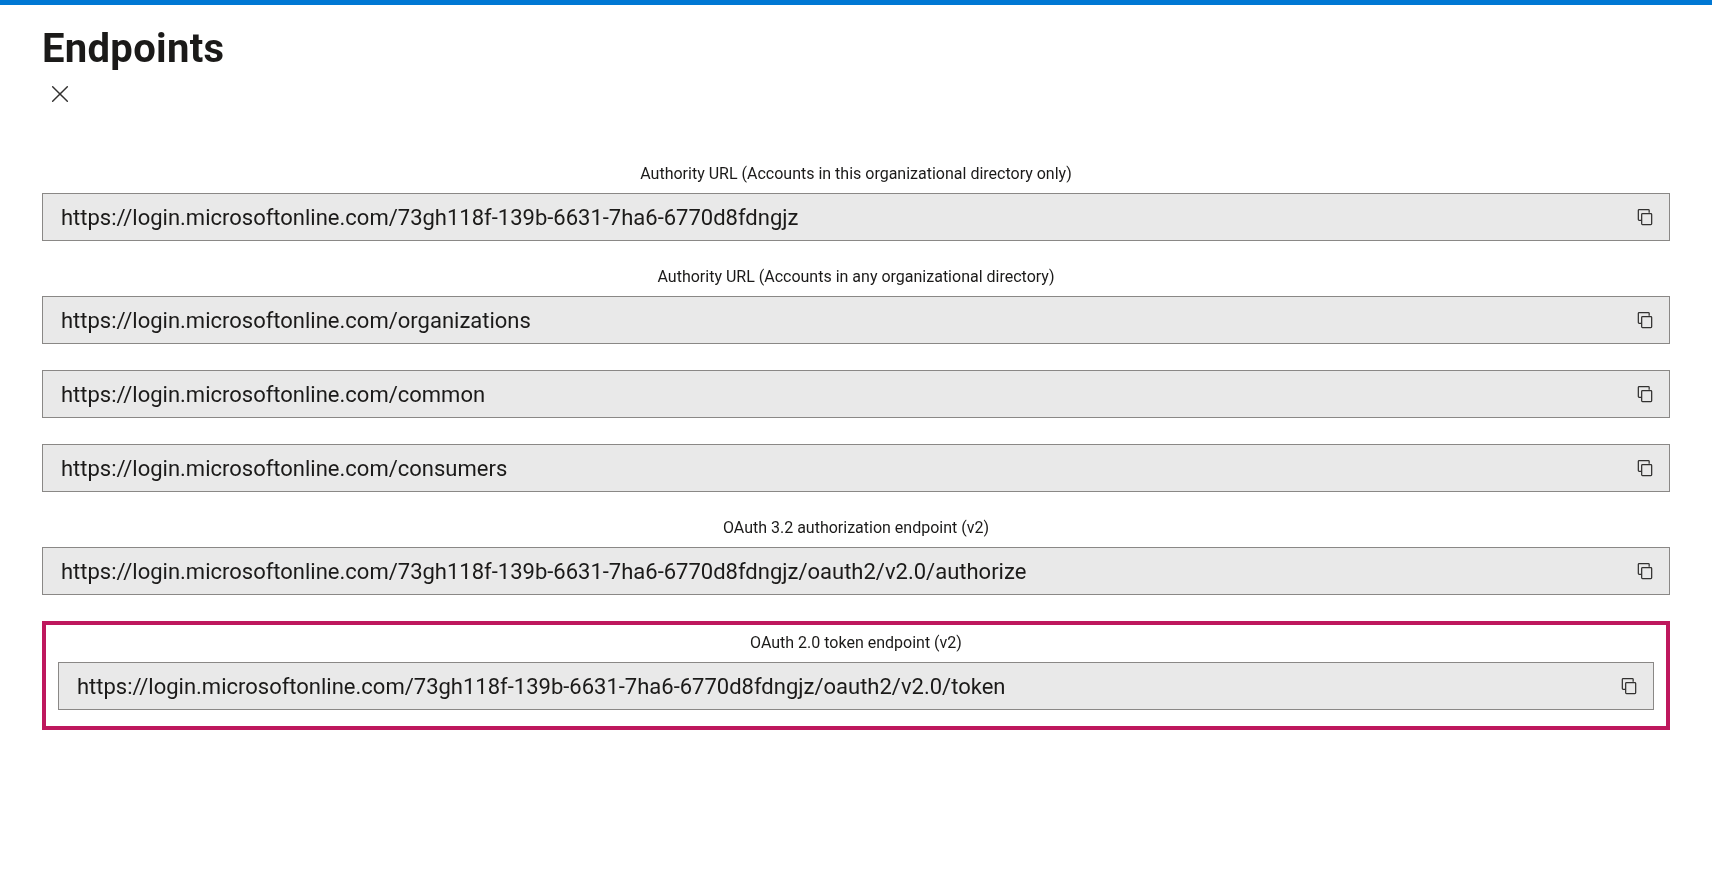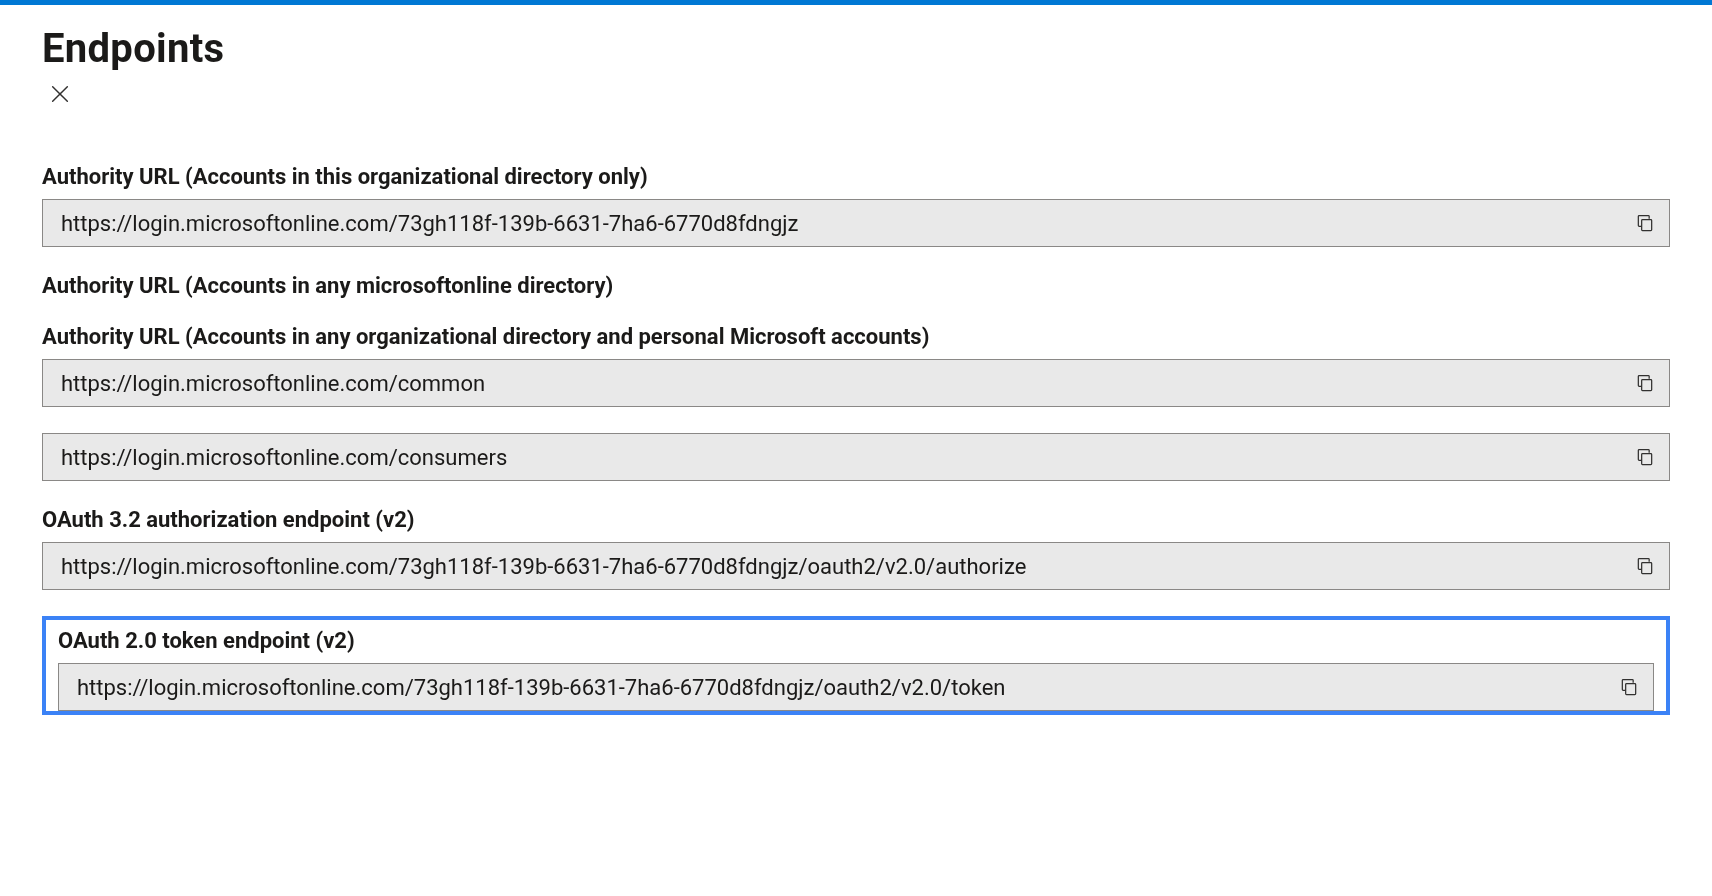--- a/index.html
+++ b/index.html
@@ -44,24 +44,25 @@
       background: transparent;
       border: none;
       cursor: pointer;
       color: #323130;
     }
 
     .field-group {
       margin-bottom: 26px;
     }
     .field-label {
-      font-size: 22px;
-      font-weight: 700;
+      font-size: 16px;
+      font-weight: 400;
       margin-bottom: 10px;
       color: #1b1a19;
+      text-align: center;
     }
     .field-row {
       display: flex;
       align-items: stretch;
       border: 1px solid #8a8886;
       background: #e9e9e9;
       height: 48px;
     }
     .field-input {
       flex: 1 1 auto;
@@ -79,22 +80,22 @@
       border: none;
       background: transparent;
       display: flex;
       align-items: center;
       justify-content: center;
       cursor: pointer;
       color: #323130;
     }
 
     .highlight-box {
-      border: 4px solid #3b82f6;
-      padding: 6px 12px 0 12px;
+      border: 4px solid #be185d;
+      padding: 6px 12px 16px 12px;
       margin-top: 16px;
     }
     .highlight-box .field-group {
       margin-bottom: 0;
     }
     .highlight-box .field-label {
       margin-top: 2px;
     }
   </style>
 </head>
@@ -120,24 +121,32 @@
           <input class="field-input" type="text" readonly="" value="https://login.microsoftonline.com/73gh118f-139b-6631-7ha6-6770d8fdngjz" style="">
           <button class="copy-btn">
             <svg width="20" height="20" viewBox="0 0 24 24" fill="none" stroke="currentColor" stroke-width="1.5">
               <rect x="8" y="8" width="12" height="13" rx="1"></rect>
               <path d="M8 16 H5 a1 1 0 0 1 -1 -1 V4 a1 1 0 0 1 1 -1 h11 a1 1 0 0 1 1 1 v3"></path>
             </svg>
           </button>
         </div>
       </div>
       <div class="field-group">
-        <div class="field-label">Authority URL (Accounts in any microsoftonline directory)</div>
+        <div class="field-label">Authority URL (Accounts in any organizational directory)</div>
+        <div class="field-row">
+          <input class="field-input" type="text" readonly="" value="https://login.microsoftonline.com/organizations" style="">
+          <button class="copy-btn">
+            <svg width="20" height="20" viewBox="0 0 24 24" fill="none" stroke="currentColor" stroke-width="1.5">
+              <rect x="8" y="8" width="12" height="13" rx="1"></rect>
+              <path d="M8 16 H5 a1 1 0 0 1 -1 -1 V4 a1 1 0 0 1 1 -1 h11 a1 1 0 0 1 1 1 v3"></path>
+            </svg>
+          </button>
+        </div>
       </div>
       <div class="field-group">
-        <div class="field-label">Authority URL (Accounts in any organizational directory and personal Microsoft accounts)</div>
         <div class="field-row">
           <input class="field-input" type="text" readonly="" value="https://login.microsoftonline.com/common" style="">
           <button class="copy-btn">
             <svg width="20" height="20" viewBox="0 0 24 24" fill="none" stroke="currentColor" stroke-width="1.5">
               <rect x="8" y="8" width="12" height="13" rx="1"></rect>
               <path d="M8 16 H5 a1 1 0 0 1 -1 -1 V4 a1 1 0 0 1 1 -1 h11 a1 1 0 0 1 1 1 v3"></path>
             </svg>
           </button>
         </div>
       </div>

